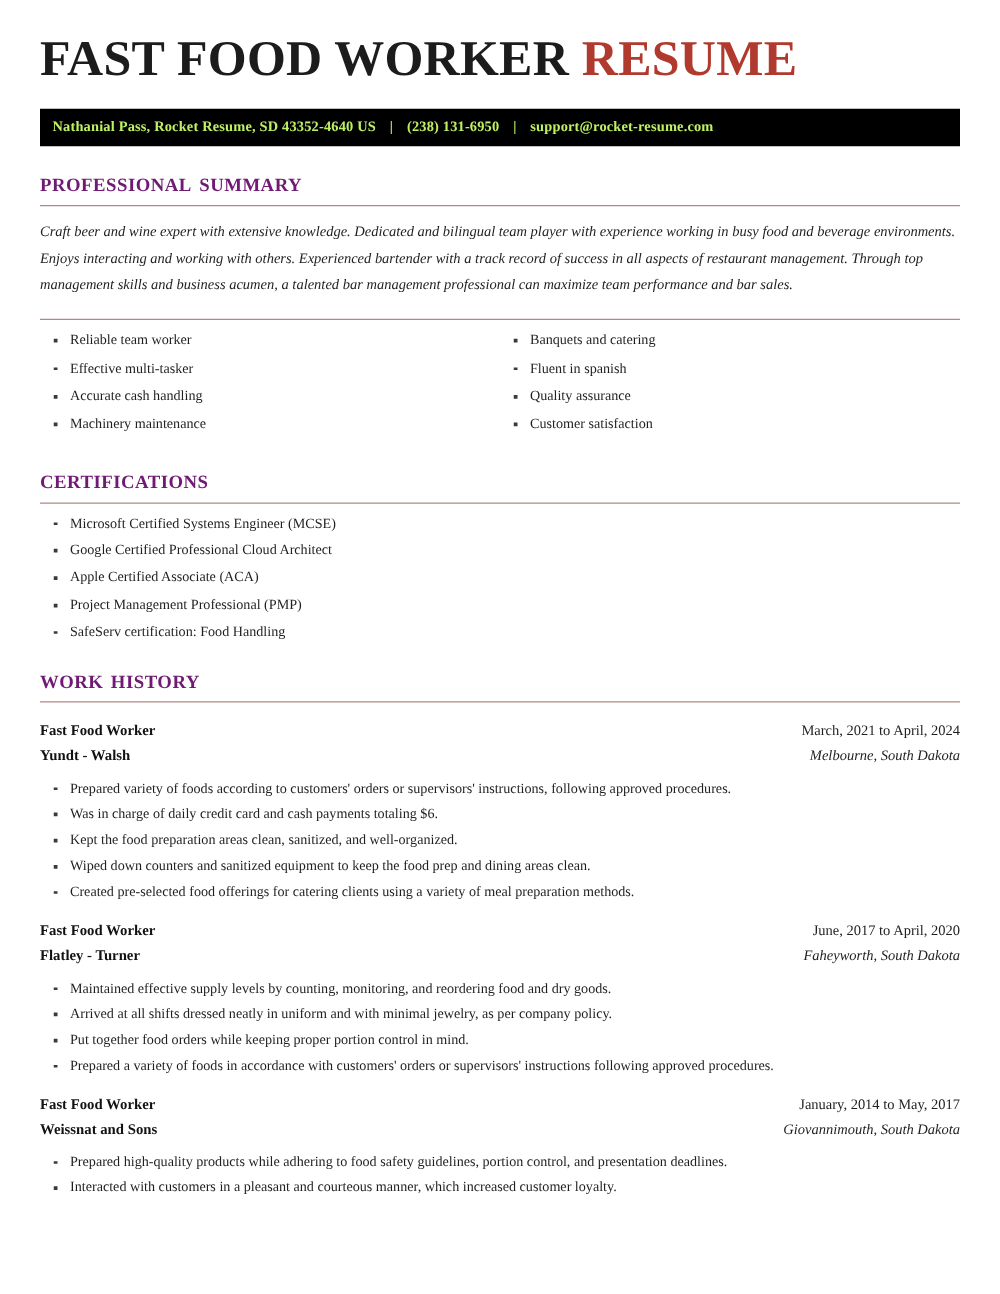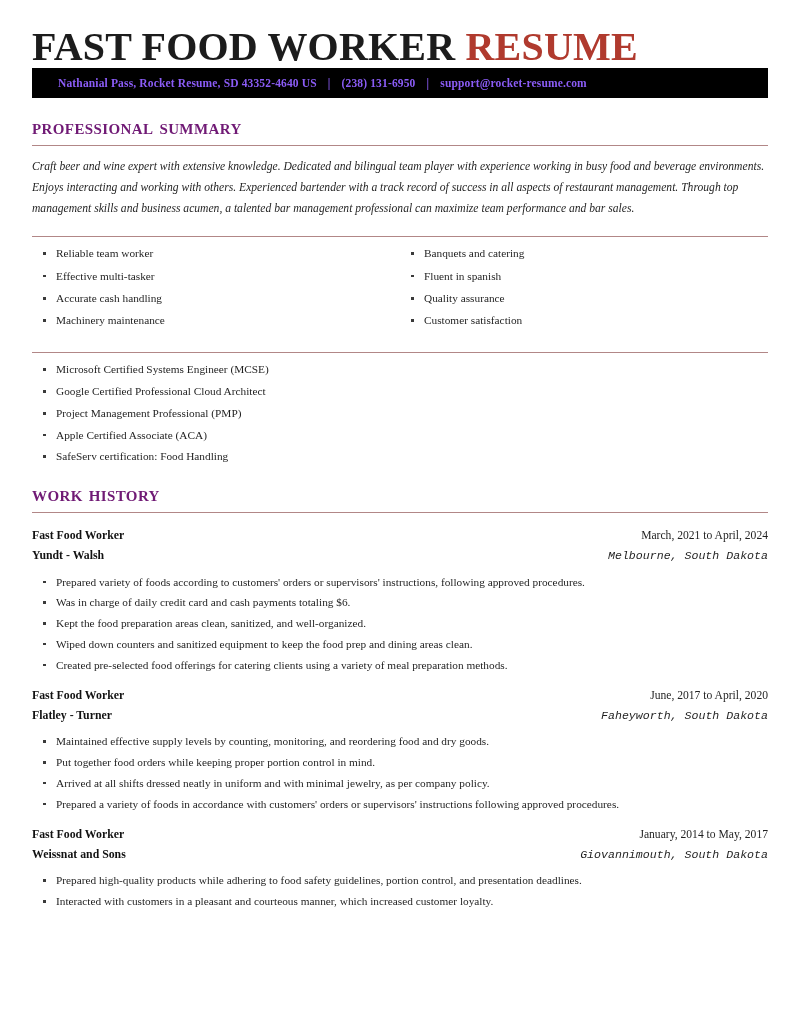--- a/index.html
+++ b/index.html
@@ -29,25 +29,26 @@
     line-height: 1.05;
     letter-spacing: 0.2px;
     margin: 0 0 0 0;
     white-space: nowrap;
   }
   .resume-title .t-dark { color: #1c1c1c; }
   .resume-title .t-accent { color: #B03A2E; }
 
   .contact-bar {
     background: #000000;
-    color: #8b5cf6;
+    color: #bef264;
+    margin-top: 19px;
     height: 30px;
     display: flex;
     align-items: center;
-    padding: 0 26px;
+    padding: 0 10px;
     box-sizing: border-box;
   }
   .contact-inner {
     font-size: 11.5px;
     font-weight: bold;
     letter-spacing: 0.15px;
     white-space: nowrap;
   }
   .contact-sep {
     display: inline-block;
@@ -137,21 +138,20 @@
     font-size: 11.8px;
     font-weight: bold;
     color: #121212;
   }
   .job-location {
     font-size: 11.6px;
     font-style: italic;
     color: #1f1f1f;
     text-align: right;
     white-space: nowrap;
-    font-family: Liberation Mono, monospace;
   }
   .job-row.second { margin-top: 2px; }
   .job ul.bullets { margin-top: 10px; }
   .job ul.bullets li { margin-bottom: 5.5px; }
 </style>
 </head>
 <body>
 
 <div class="page">
 
@@ -192,26 +192,27 @@
           <li>Banquets and catering</li>
           <li>Fluent in spanish</li>
           <li>Quality assurance</li>
           <li>Customer satisfaction</li>
         </ul>
       </div>
     </div>
   </div>
 
   <div class="section">
+    <div class="section-title">Certifications</div>
     <div class="section-rule"></div>
     <ul class="bullets">
       <li>Microsoft Certified Systems Engineer (MCSE)</li>
       <li>Google Certified Professional Cloud Architect</li>
+      <li>Apple Certified Associate (ACA)</li>
       <li>Project Management Professional (PMP)</li>
-      <li>Apple Certified Associate (ACA)</li>
       <li>SafeServ certification: Food Handling</li>
     </ul>
   </div>
 
   <div class="section">
     <div class="section-title">Work History</div>
     <div class="section-rule"></div>
 
     <div class="job">
       <div class="job-row">
@@ -235,22 +236,22 @@
       <div class="job-row">
         <div class="job-title">Fast Food Worker</div>
         <div class="job-dates">June, 2017 to April, 2020</div>
       </div>
       <div class="job-row second">
         <div class="job-company">Flatley - Turner</div>
         <div class="job-location">Faheyworth, South Dakota</div>
       </div>
       <ul class="bullets">
         <li>Maintained effective supply levels by counting, monitoring, and reordering food and dry goods.</li>
+        <li>Arrived at all shifts dressed neatly in uniform and with minimal jewelry, as per company policy.</li>
         <li>Put together food orders while keeping proper portion control in mind.</li>
-        <li>Arrived at all shifts dressed neatly in uniform and with minimal jewelry, as per company policy.</li>
         <li>Prepared a variety of foods in accordance with customers' orders or supervisors' instructions following approved procedures.</li>
       </ul>
     </div>
 
     <div class="job">
       <div class="job-row">
         <div class="job-title">Fast Food Worker</div>
         <div class="job-dates">January, 2014 to May, 2017</div>
       </div>
       <div class="job-row second">

